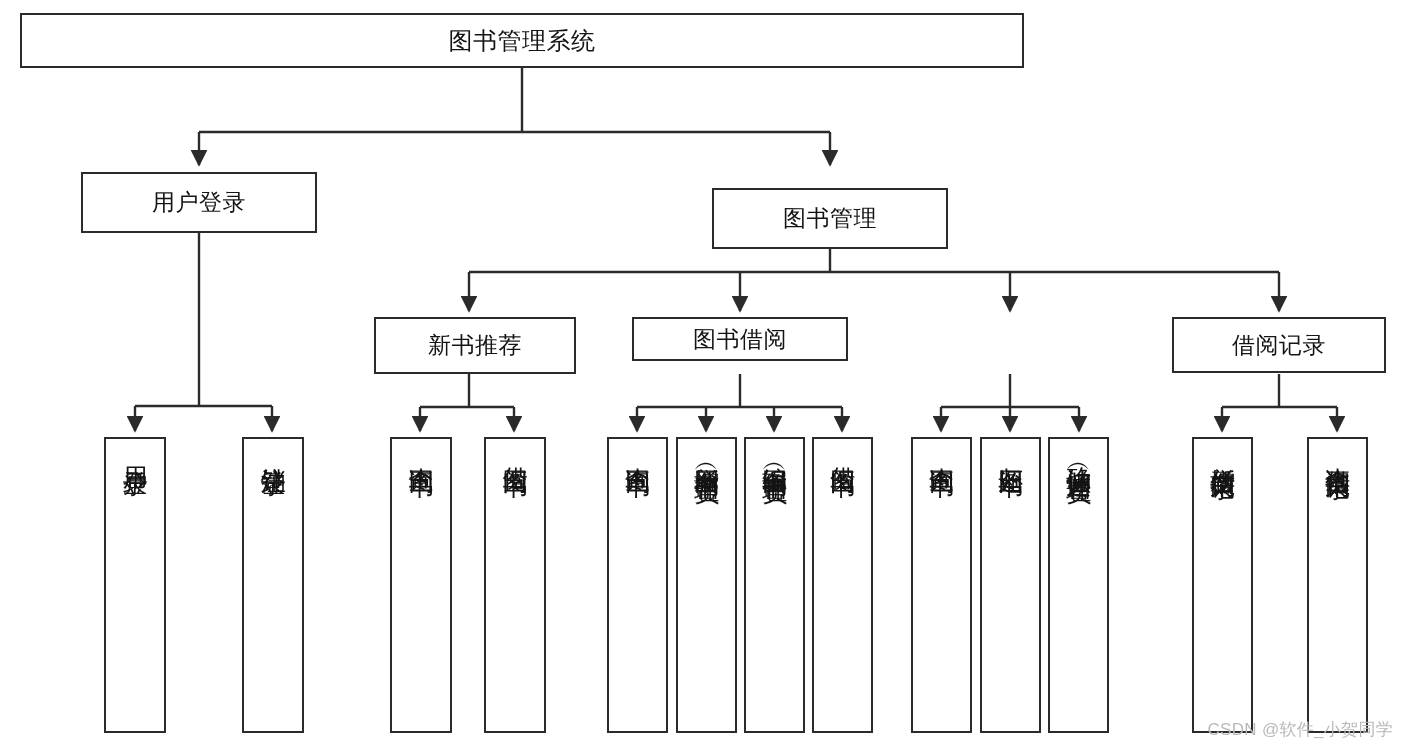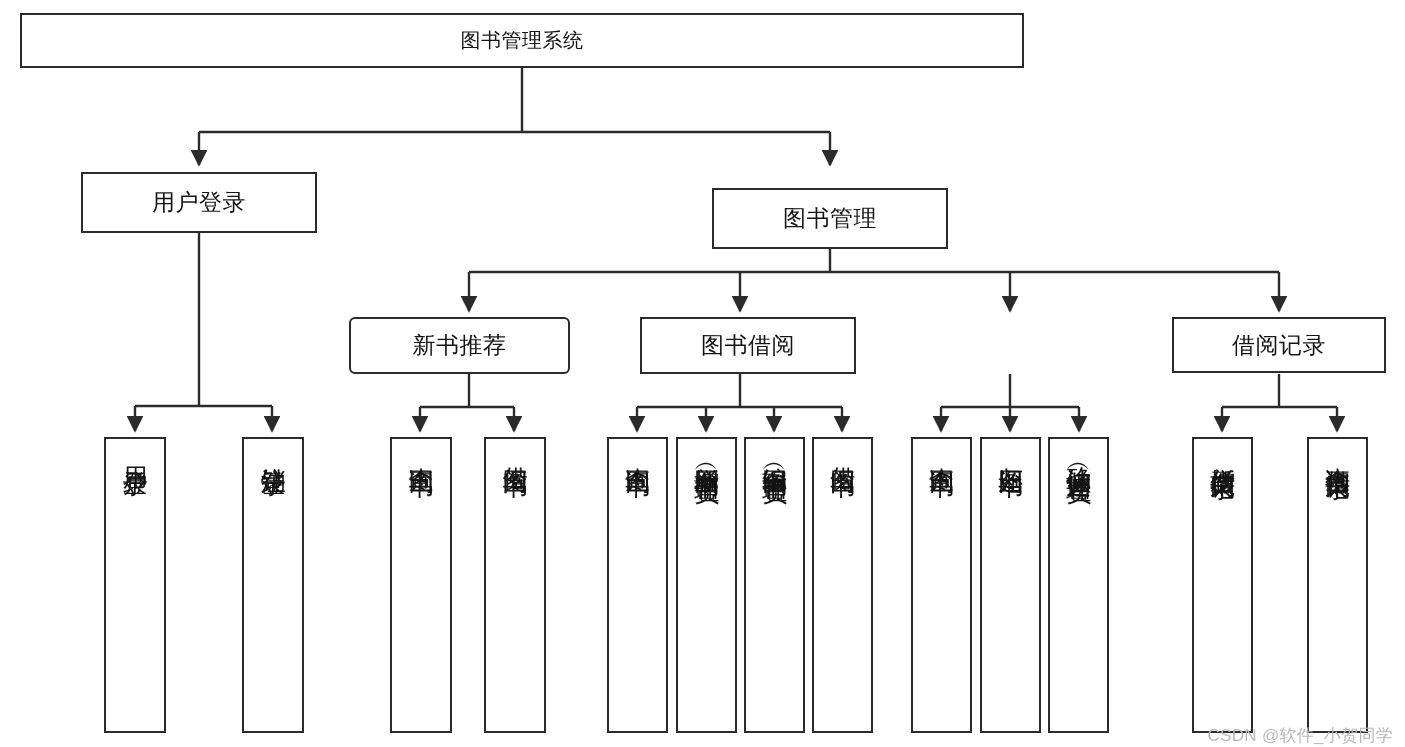--- a/index.html
+++ b/index.html
@@ -43,41 +43,41 @@
     color: #141414;
     font-weight: 400;
     letter-spacing: 0.5px;
   }
   
   .node.horiz .node-label {
     font-size: 23px;
     white-space: nowrap;
   }
   .node.root .node-label {
-    font-size: 20px;
+    font-size: 24px;
   }
   
   .node.vert {
     align-items: flex-start;
     justify-content: center;
     padding-top: 8px;
   }
   .node.vert .node-label {
     writing-mode: vertical-rl;
     text-orientation: upright;
     font-size: 25px;
     line-height: 1.02;
     letter-spacing: 2px;
     max-height: 280px;
     text-align: left;
   }
   .watermark {
     position: absolute;
     right: 12px;
-    bottom: 0;
+    bottom: 6px;
     font-size: 17px;
     color: #b9b9b9;
     white-space: nowrap;
     z-index: 3;
     letter-spacing: 0.3px;
   }
 </style>
 </head>
 <body>
 
@@ -138,25 +138,25 @@
   </div>
 
   <div class="node horiz" style="left:81px; top:172px; width:236px; height:61px;">
     <span class="node-label">用户登录</span>
   </div>
 
   <div class="node horiz" style="left:712px; top:188px; width:236px; height:61px;">
     <span class="node-label">图书管理</span>
   </div>
 
-  <div class="node horiz" style="left:349px; top:317px; width:221px; height:57px;border-radius:6px;">
+  <div class="node horiz" style="left:374px; top:317px; width:202px; height:57px;">
     <span class="node-label">新书推荐</span>
   </div>
 
-  <div class="node horiz" style="left:632px; top:317px; width:216px; height:57px;margin-left:8px;">
+  <div class="node horiz" style="left:632px; top:317px; width:216px; height:44px;">
     <span class="node-label">图书借阅</span>
   </div>
 
 
   <div class="node horiz" style="left:1172px; top:317px; width:214px; height:56px;">
     <span class="node-label">借阅记录</span>
   </div>
 
   <div class="node vert" style="left:104px; top:437px; width:62px; height:296px;">
     <span class="node-label">用户登录</span>

